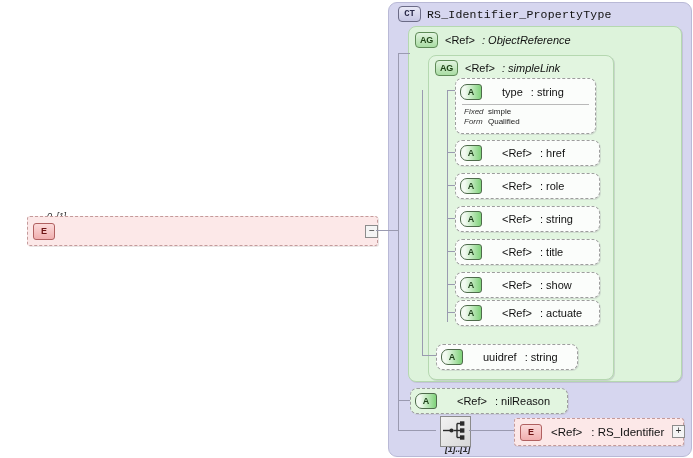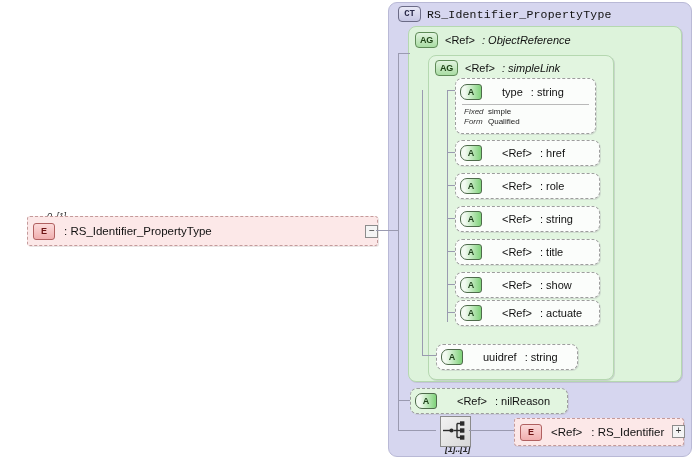--- a/index.html
+++ b/index.html
@@ -255,19 +255,18 @@
   <div class="elem-box" style="left:514px;top:418px;width:163px;">
     <span class="badge badge-e">E</span>
     <span class="elem-name">&lt;Ref&gt;</span>
     <span class="elem-type"><span>:</span>&nbsp;<span>RS_Identifier</span></span>
   </div>
   <div class="toggle" style="left:672px;top:425px;">+</div>
 
   <span class="card" style="left:3px;top:211px;">0..[1]</span>
   <div class="elem-box" style="left:27px;top:216px;width:344px;height:28px;">
     <span class="badge badge-e">E</span>
-    <span class="elem-type"><span>:</span>&nbsp;<span>RS_Identifier_PropertyType</span></span>
   </div>
   <div class="toggle" style="left:365px;top:225px;">−</div>
 
   <div class="line-h" style="left:376px;top:230px;width:22px;"></div>
 
 </div>
 
 </body></html>

